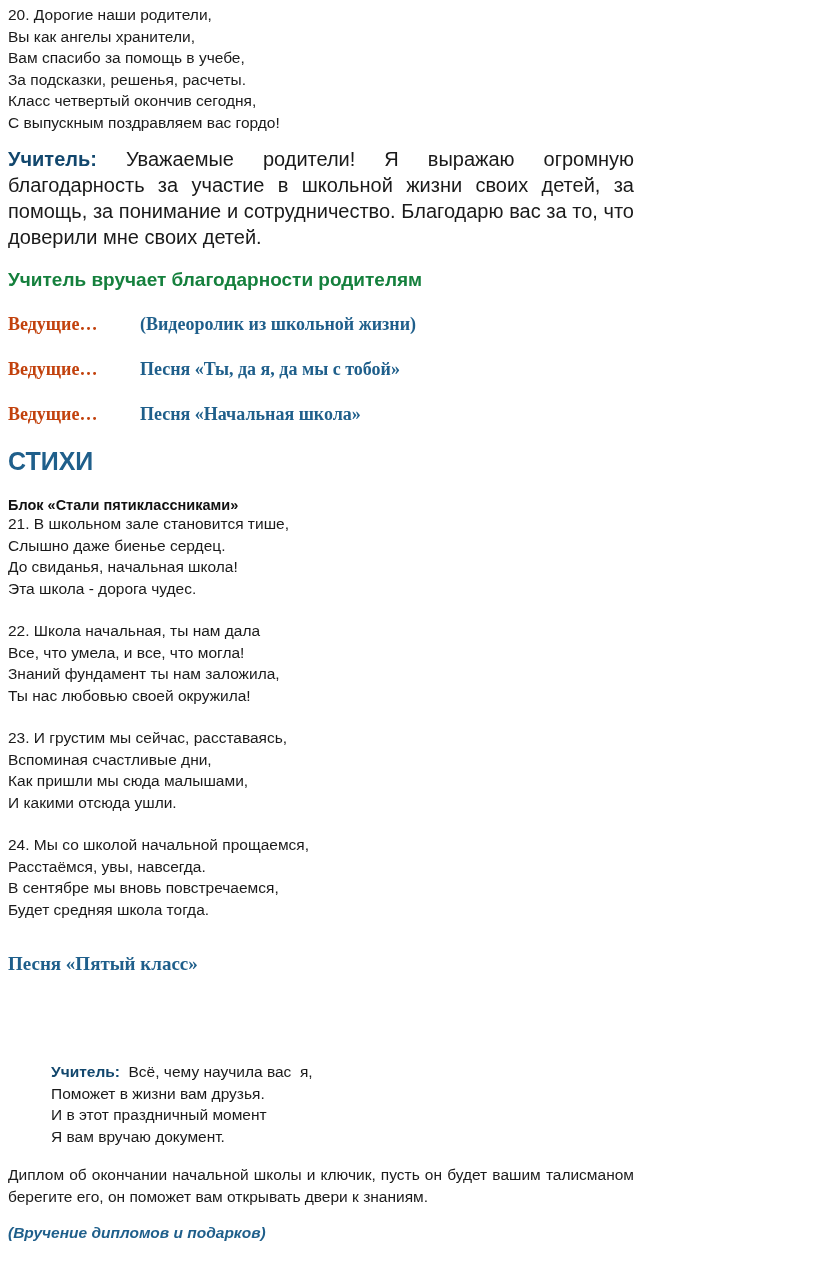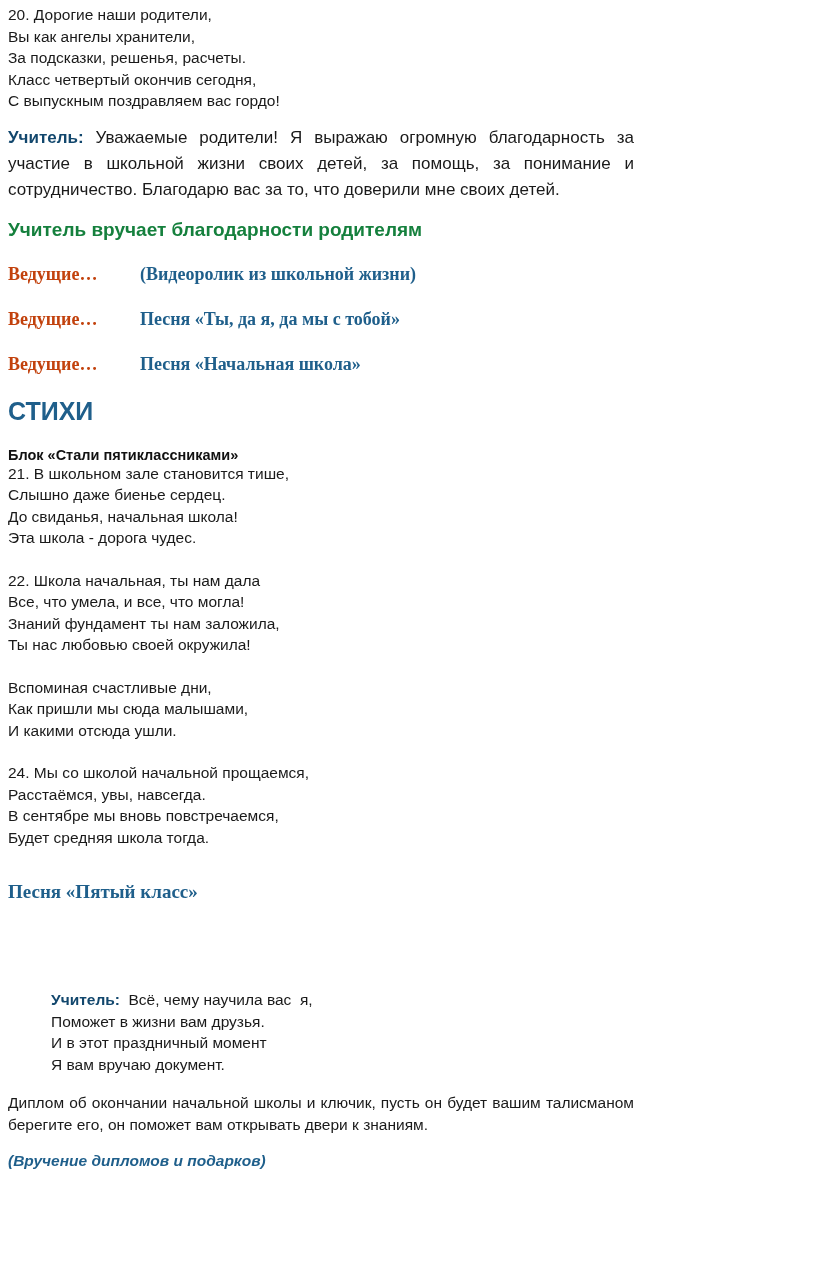--- a/index.html
+++ b/index.html
@@ -34,21 +34,21 @@
   }
 
   
   .verse-open {
     margin-top: 0;
   }
 
   
   .teacher-par {
     margin-top: 13px;
-    font-size: 17px;
+    font-size: 20px;
     line-height: 26px;
     text-align: justify;
     color: #1a1a1a;
   }
   .teacher-par .lbl {
     font-weight: bold;
     color: #12476d;
   }
 
   .thanks-note {
@@ -132,20 +132,21 @@
   }
 </style>
 </head>
 <body>
 
 <div class="page">
 
   <div class="block verse-open">
     <div class="line">20. Дорогие наши родители,</div>
     <div class="line">Вы как ангелы хранители,</div>
+    <div class="line">Вам спасибо за помощь в учебе,</div>
     <div class="line">За подсказки, решенья, расчеты.</div>
     <div class="line">Класс четвертый окончив сегодня,</div>
     <div class="line">С выпускным поздравляем вас гордо!</div>
   </div>
 
   <p class="teacher-par"><span class="lbl">Учитель:</span><span> Уважаемые родители! Я выражаю огромную благодарность за участие в школьной жизни своих детей, за помощь, за понимание и сотрудничество. Благодарю вас за то, что доверили мне своих детей.</span></p>
 
   <div class="thanks-note">Учитель вручает благодарности родителям</div>
 
   <div class="host-row">
@@ -172,20 +173,21 @@
   </div>
 
   <div class="block stanza">
     <div class="line">22. Школа начальная, ты нам дала</div>
     <div class="line">Все, что умела, и все, что могла!</div>
     <div class="line">Знаний фундамент ты нам заложила,</div>
     <div class="line">Ты нас любовью своей окружила!</div>
   </div>
 
   <div class="block stanza">
+    <div class="line">23. И грустим мы сейчас, расставаясь,</div>
     <div class="line">Вспоминая счастливые дни,</div>
     <div class="line">Как пришли мы сюда малышами,</div>
     <div class="line">И какими отсюда ушли.</div>
   </div>
 
   <div class="block stanza">
     <div class="line">24. Мы со школой начальной прощаемся,</div>
     <div class="line">Расстаёмся, увы, навсегда.</div>
     <div class="line">В сентябре мы вновь повстречаемся,</div>
     <div class="line">Будет средняя школа тогда.</div>

